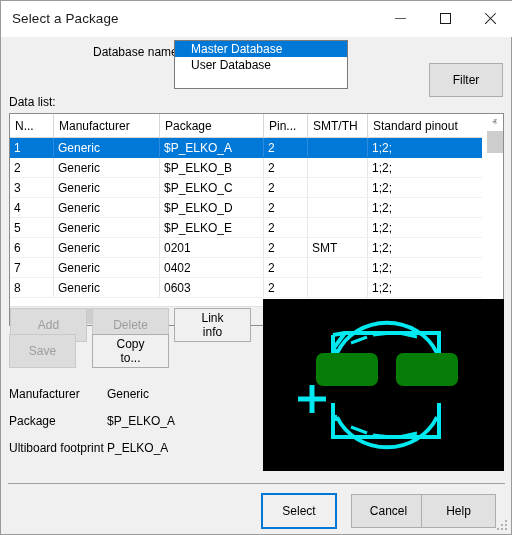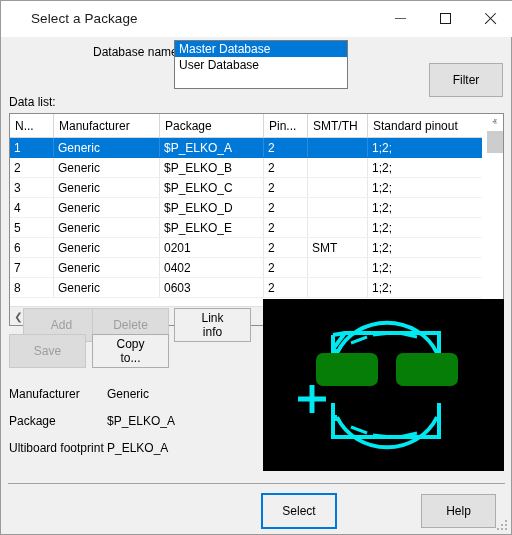--- a/index.html
+++ b/index.html
@@ -30,21 +30,20 @@
     width: 512px; height: 36px;
     background: #ffffff;
     box-sizing: border-box;
   }
   .title-text {
     position: absolute;
     left: 11px; top: 10px;
     font-size: 13.5px;
     color: #1a1a1a;
     letter-spacing: .1px;
-    margin-left: 19px;
   }
   .wbtn {
     position: absolute;
     top: 0; width: 45px; height: 35px;
     display: flex; align-items: center; justify-content: center;
   }
   .wbtn.min  { left: 377px; }
   .wbtn.max  { left: 422px; }
   .wbtn.close{ left: 467px; }
   .glyph-min {
@@ -85,21 +84,21 @@
     position: absolute;
     left: 173px; top: 3px;
     width: 174px; height: 49px;
     background: #ffffff;
     border: 1px solid #7a7a7a;
     box-sizing: border-box;
     overflow: hidden;
   }
   .dbitem {
     height: 16px; line-height: 16px;
-    padding-left: 4px;
+    padding-left: 16px;
     font-size: 12px;
     white-space: nowrap;
   }
   .dbitem.sel { background: #0078d7; color: #ffffff; }
 
   
   .btn {
     position: absolute;
     background: #e1e1e1;
     border: 1px solid #adadad;
@@ -204,24 +203,24 @@
     color: #606060; font-size: 10px;
   }
   .hs-arrow.left { left: 0; }
   .hs-arrow.right { right: 0; }
   .hs-thumb {
     position: absolute; left: 18px; top: 1px;
     width: 105px; height: 16px; background: #cdcdcd;
   }
 
   
-  #btn-add     { left: 22px;   top: 271px; width: 77px; height: 23px; }
+  #btn-add     { left: 9px;   top: 271px; width: 77px; height: 23px; }
   #btn-delete  { left: 91px;  top: 271px; width: 77px; height: 23px; }
   #btn-linkinfo{ left: 173px; top: 271px; width: 77px; height: 23px; }
-  #btn-save    { left: 8px;   top: 297px; width: 77px; height: 23px; }
+  #btn-save    { left: 8px;   top: 297px; width: 67px; height: 23px; }
   #btn-copyto  { left: 91px;  top: 297px; width: 77px; height: 23px; }
 
   
   .info-label { position: absolute; left: 8px; font-size: 12px; }
   .info-value { position: absolute; left: 106px; font-size: 12px; }
   .ir0 { top: 350px; }
   .ir1 { top: 377px; }
   .ir2 { top: 404px; }
 
   
@@ -441,20 +440,21 @@
         </g>
         <g fill="#067d06">
           <rect x="53" y="54" width="62" height="33" rx="7" ry="7"></rect>
           <rect x="133" y="54" width="62" height="33" rx="7" ry="7"></rect>
         </g>
       </svg>
     </div>
 
     <div class="sep"></div>
     <button class="btn default-focus" id="btn-select">Select</button>
+    <button class="btn" id="btn-cancel">Cancel</button>
     <button class="btn" id="btn-help">Help</button>
 
 
     <div class="resize-grip">
       <i style="left:8px;top:0"></i>
       <i style="left:4px;top:4px"></i>
         <i style="left:8px;top:4px"></i>
       <i style="left:0px;top:8px"></i>
         <i style="left:4px;top:8px"></i>
         <i style="left:8px;top:8px"></i>

